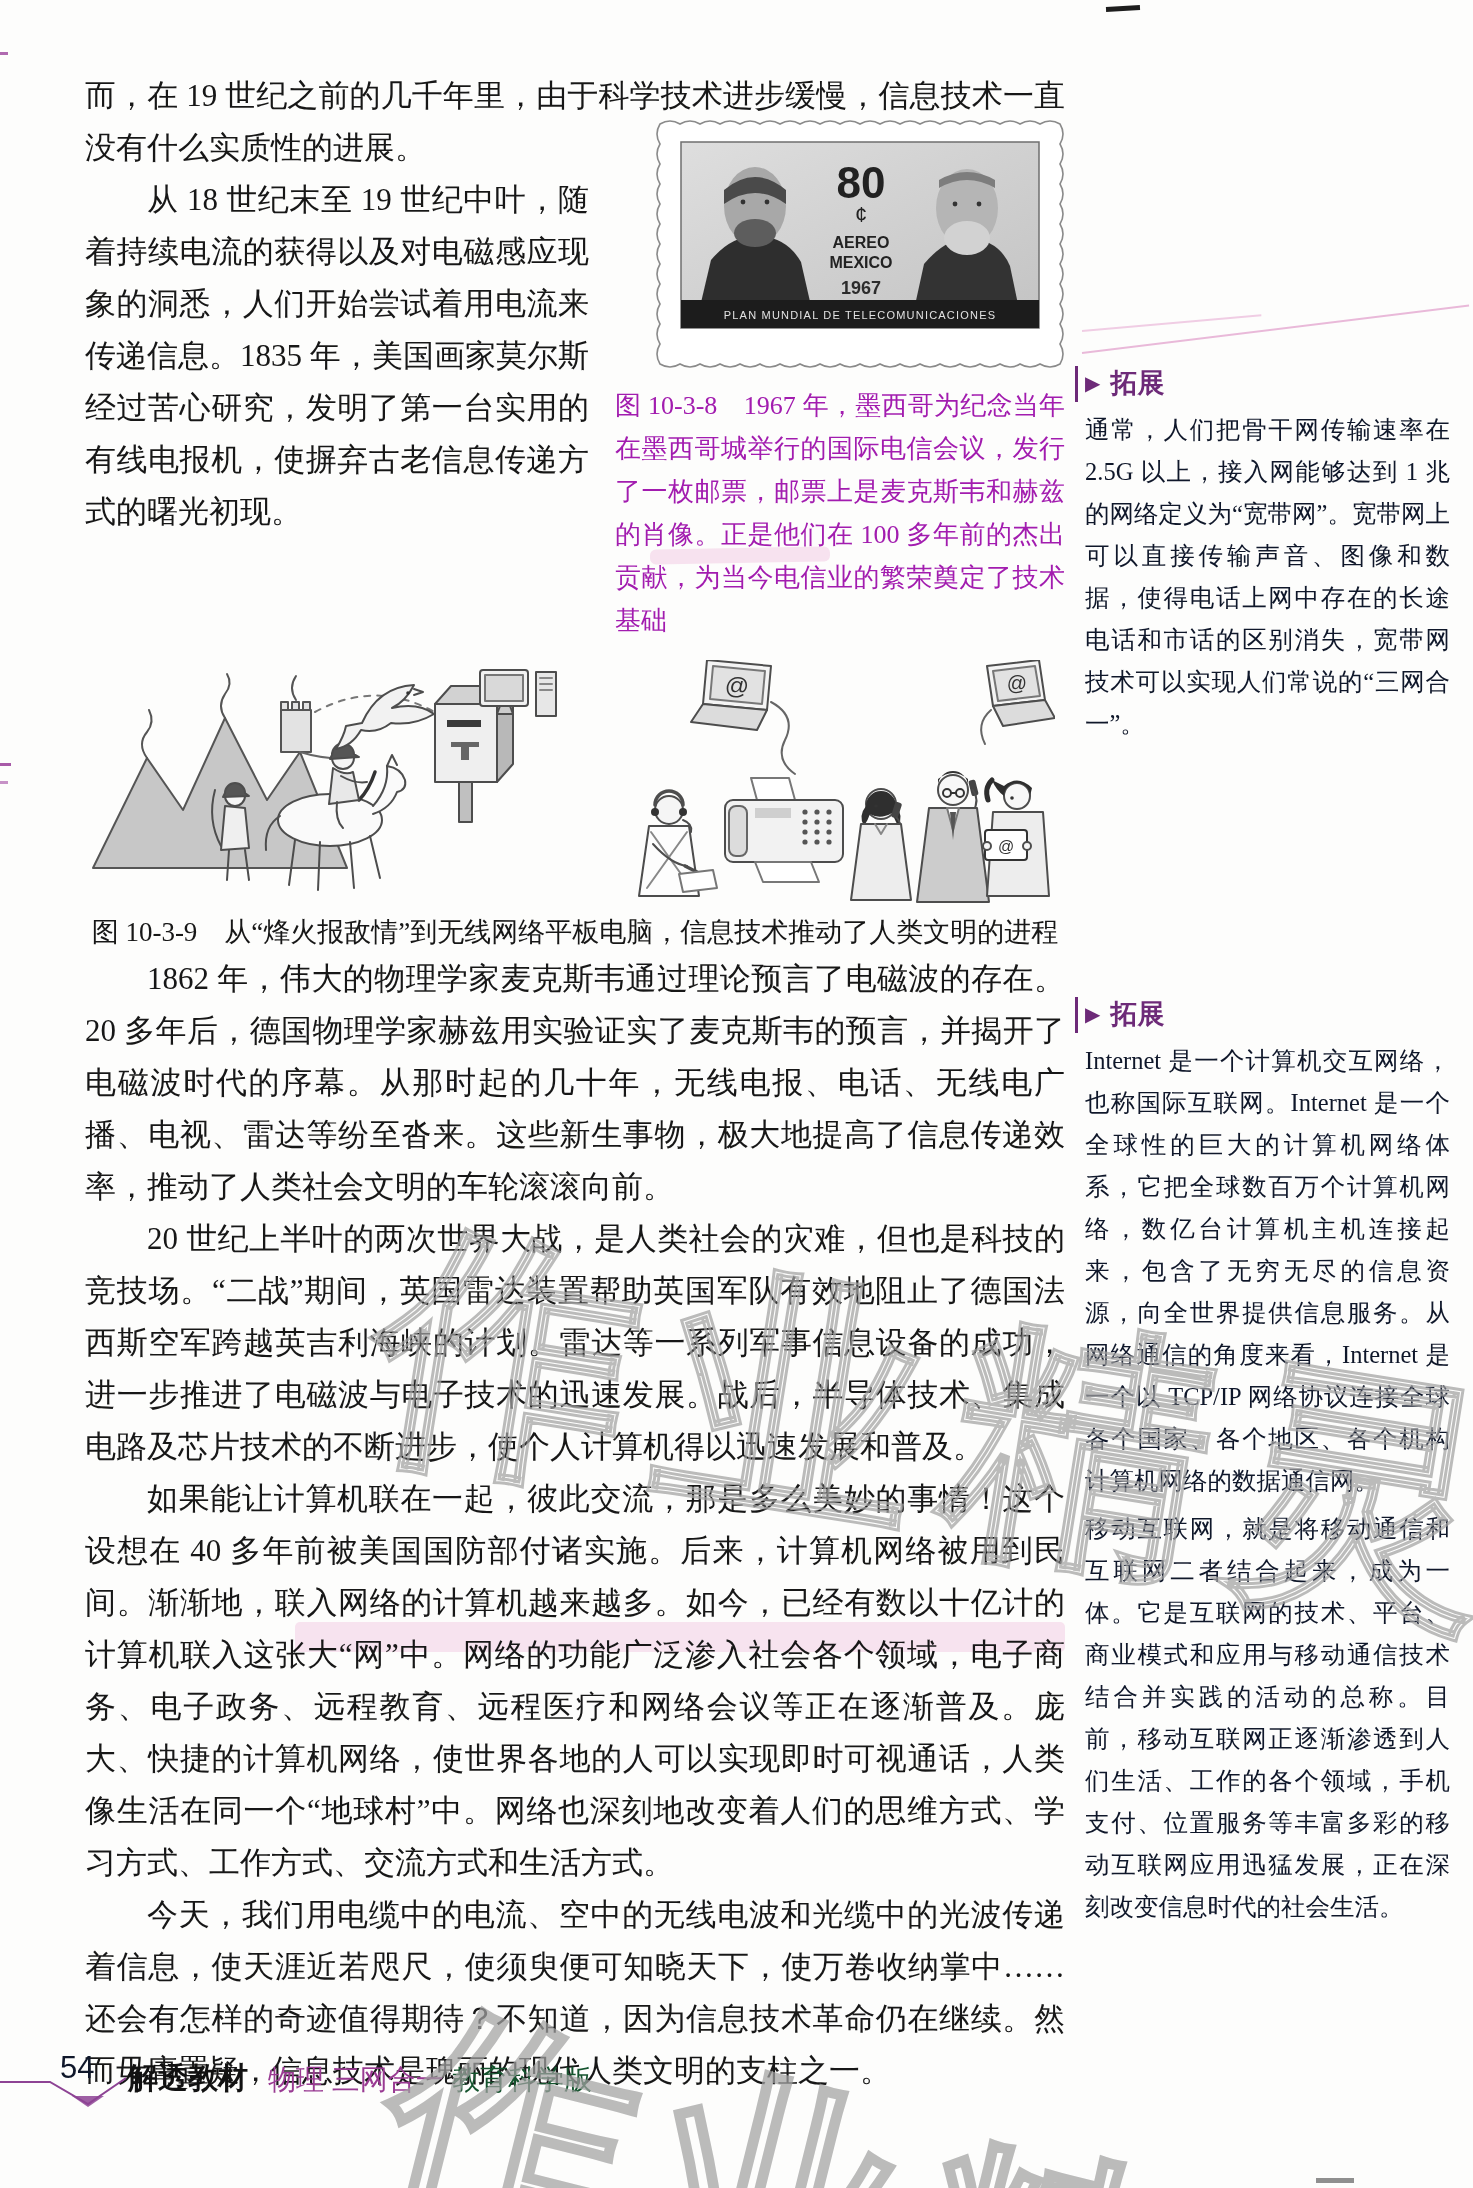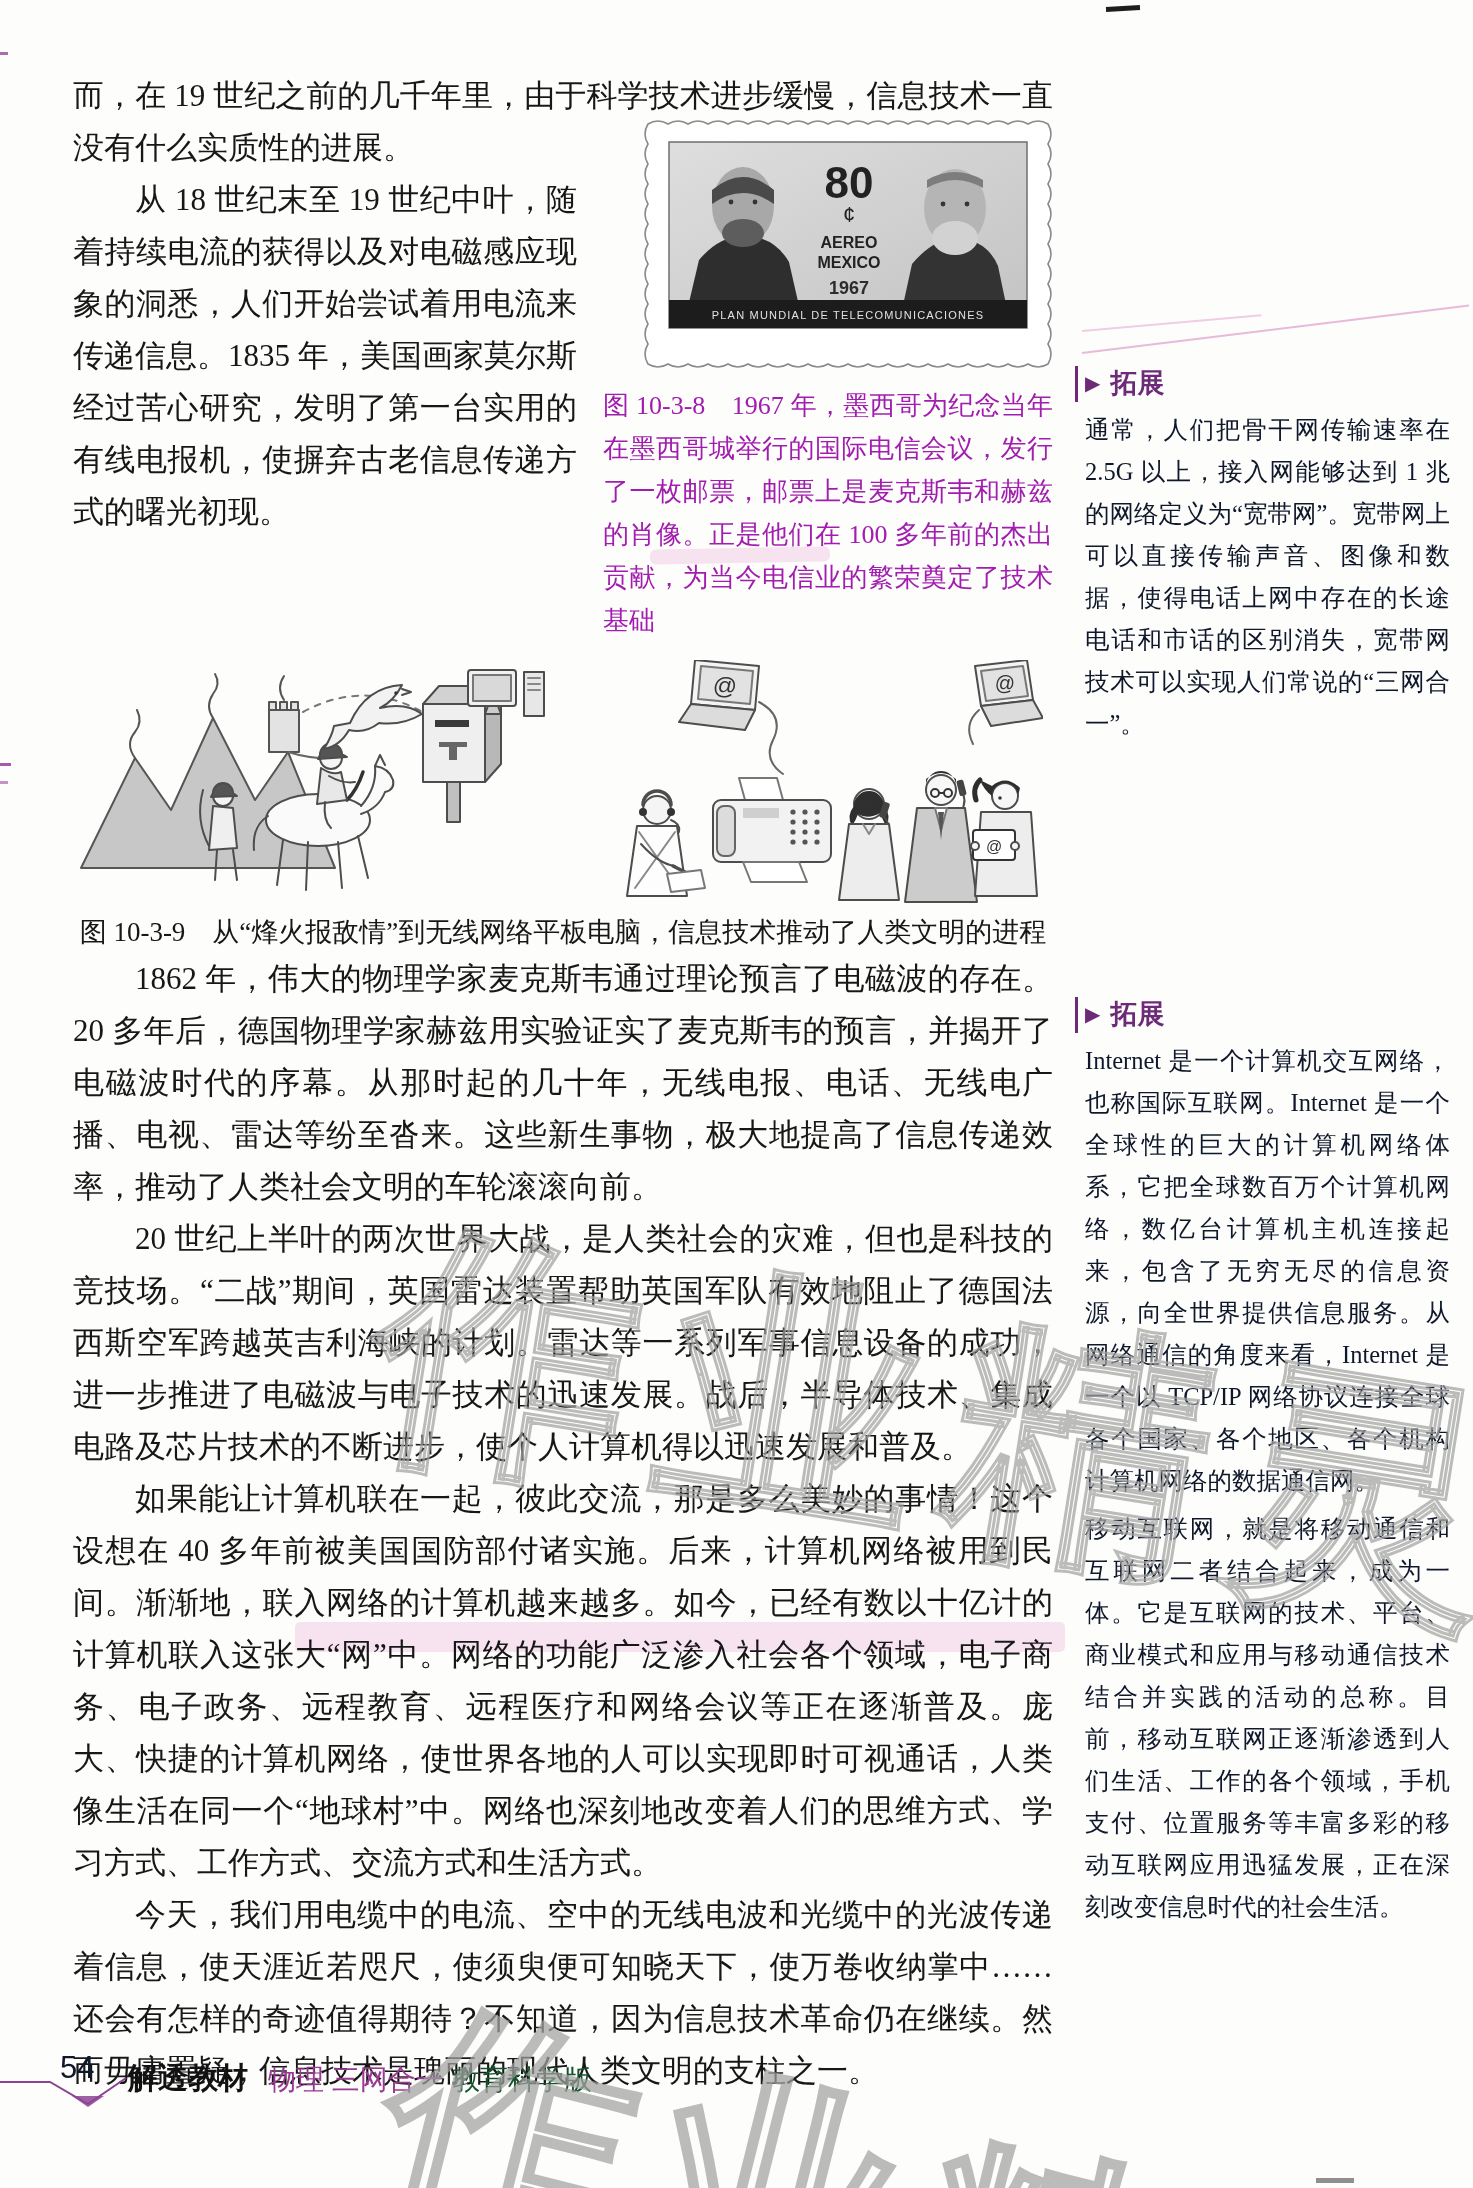--- a/index.html
+++ b/index.html
@@ -1,21 +1,21 @@
 <!DOCTYPE html>
 <html><head>
 <meta charset="utf-8">
 <style>
   html,body{margin:0;padding:0;}
   body{background:#e8e8e8;}
   #page{position:relative;width:1473px;height:2188px;background:#fdfdfc;overflow:hidden;
         font-family:"Liberation Serif","DejaVu Serif",serif;color:#171717;}
 
   
-  .main-col{position:absolute;left:73px;top:70px;width:980px;}
+  .main-col{position:absolute;left:85px;top:70px;width:980px;}
   .para{font-size:31px;line-height:52px;text-align:justify;text-indent:2em;margin:0;}
   .para.noindent{text-indent:0;}
 
   
   .fig-stamp{float:right;width:450px;margin:-60px 0 18px 26px;}
   .fig-stamp svg{display:block;margin-left:40px;}
   .fig-stamp .cap{font-size:26px;line-height:43px;text-align:justify;margin-top:10px;color:#a21caf;}
 
   
   .fig-evo{clear:both;margin:2px 0 0 0;}

